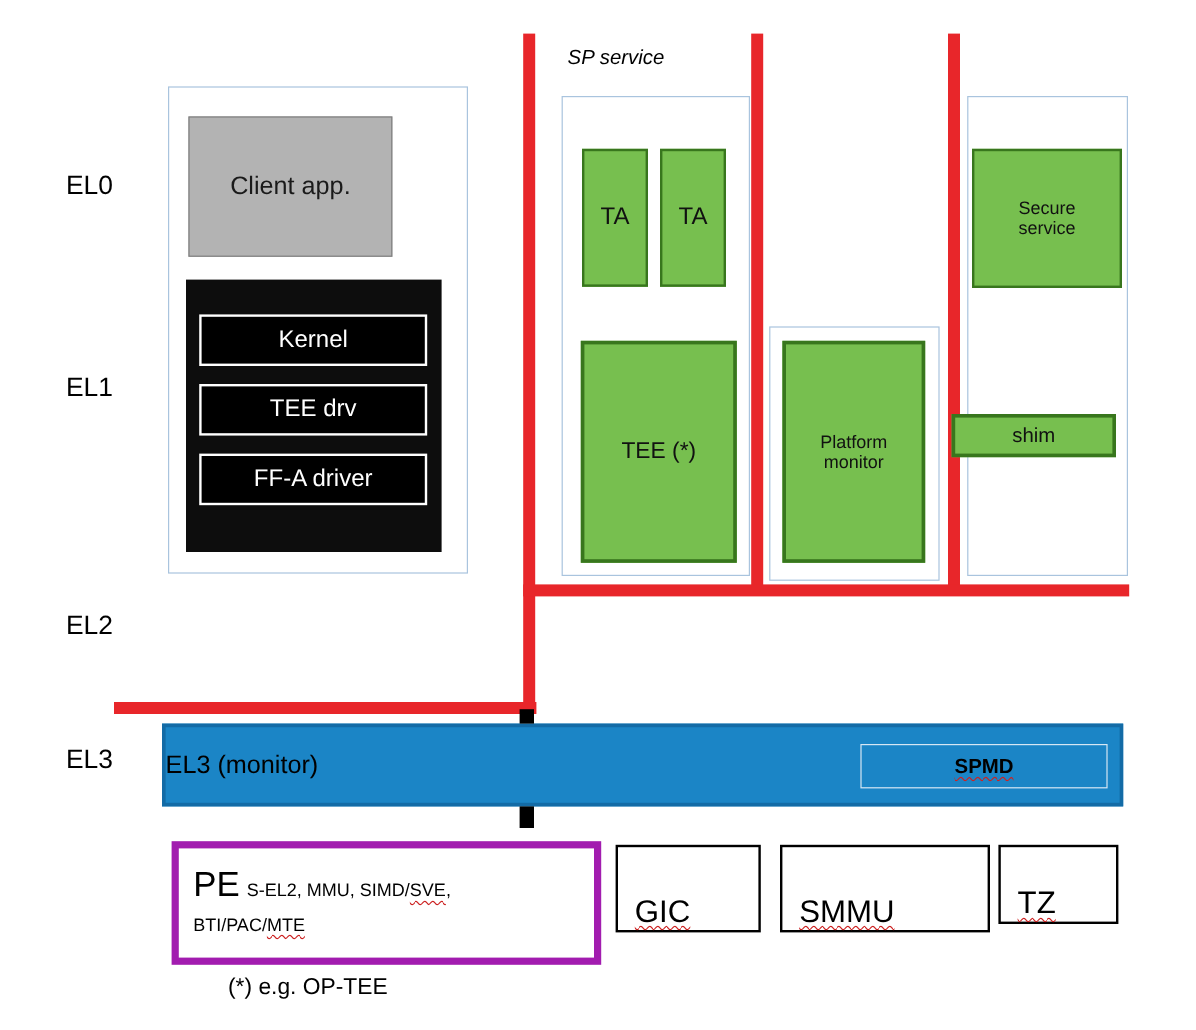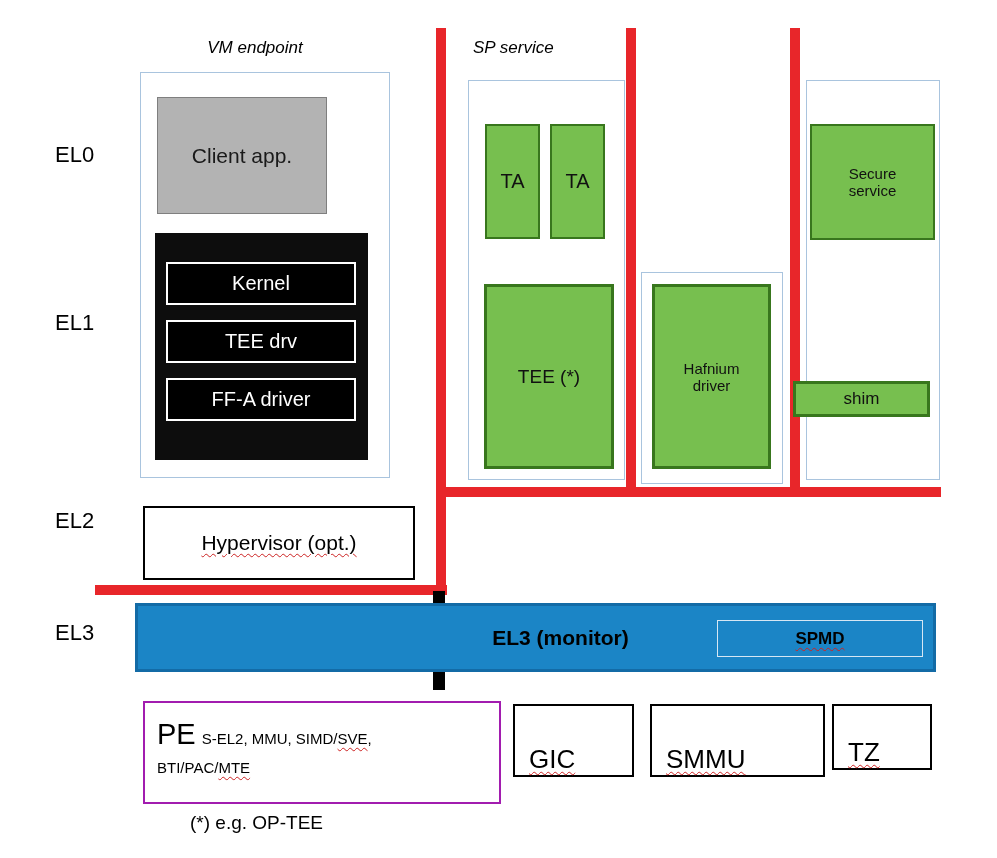--- a/index.html
+++ b/index.html
@@ -41,64 +41,63 @@
   }
 
   .spmc-box {
     background:#21402e; border:2px solid #355243; color:#ffffff;
     display:flex; align-items:center; justify-content:center;
     font-size:21px; font-weight:bold; z-index:2;
   }
 
   .el3-bar {
     background:#1b85c6; border:3px solid #136ba6; color:#000;
-    display:flex; align-items:center; justify-content:center;
-    font-size:21px; padding-left:50px; z-index:3;font-weight:bold;
+    display:flex; align-items:center; justify-content:flex-start;
+    font-size:21px; z-index:3;
   }
   .spmd-box {
     border:1.5px solid #d6e7f4; color:#000; font-size:17px; font-weight:bold;
     display:flex; align-items:center; justify-content:center; z-index:4;
   }
 
   .connector { background:#000; z-index:6; }
 
   .hw-box {
     background:#ffffff; border:2px solid #000; color:#000;
     display:flex; align-items:flex-end; font-size:26px; padding-left:14px; z-index:2;
   }
 
   .pe-box {
-    background:#ffffff; border:2px solid #a21caf; color:#000;
+    background:#ffffff; border:6px solid #a21caf; color:#000;
     padding:10px 12px; font-size:15px; line-height:1.5; z-index:2;
   }
   .pe-big { font-size:29px; margin-right:6px; }
   .pe-small { font-size:15px; }
 
   .squig {
     text-decoration-line:underline;
     text-decoration-style:wavy;
     text-decoration-color:#cc2222;
     text-decoration-thickness:1px;
     text-underline-offset:3px;
   }
 
   .footnote { font-size:19px; color:#000; }
-  .shim-box { font-size:17px; z-index:7;margin-top:36px; }
+  .shim-box { font-size:17px; z-index:7; }
 </style>
 </head>
 <body>
 
 <div class="canvas">
 
   <div class="abs el-label" style="left:55px; top:142px;">EL0</div>
   <div class="abs el-label" style="left:55px; top:310px;">EL1</div>
   <div class="abs el-label" style="left:55px; top:508px;">EL2</div>
   <div class="abs el-label" style="left:55px; top:620px;">EL3</div>
 
-  <div class="abs endpoint-title" style="left:155px; top:38px; width:200px; text-align:center;">VM endpoint</div>
   <div class="abs endpoint-title" style="left:473px; top:38px;">SP service</div>
 
   <div class="abs container-box" style="left:140px; top:72px; width:250px; height:406px;"></div>
   <div class="abs container-box" style="left:468px; top:80px; width:157px; height:400px;"></div>
   <div class="abs container-box" style="left:641px; top:272px; width:142px; height:212px;"></div>
   <div class="abs container-box" style="left:806px; top:80px; width:134px; height:400px;"></div>
 
   <div class="abs red-line" style="left:436px; top:28px; width:10px; height:566px;"></div>
   <div class="abs red-line" style="left:626px; top:28px; width:10px; height:464px;"></div>
   <div class="abs red-line" style="left:790px; top:28px; width:10px; height:464px;"></div>
@@ -124,32 +123,29 @@
   <div class="abs green-box" style="left:485px; top:124px; width:55px; height:115px; font-size:20px;">
     <span>TA</span>
   </div>
   <div class="abs green-box" style="left:550px; top:124px; width:55px; height:115px; font-size:20px;">
     <span>TA</span>
   </div>
   <div class="abs green-box green-thick" style="left:484px; top:284px; width:130px; height:185px; font-size:19px;">
     <span>TEE (*)</span>
   </div>
   <div class="abs green-box green-thick" style="left:652px; top:284px; width:119px; height:185px; font-size:15px;">
-    <span style="max-width:80px;">Hafnium driver</span>
+    <span style="max-width:80px;">Platform monitor</span>
   </div>
   <div class="abs green-box" style="left:810px; top:124px; width:125px; height:116px; font-size:15px;">
     <span style="max-width:70px;">Secure service</span>
   </div>
   <div class="abs green-box green-thick shim-box" style="left:793px; top:345px; width:137px; height:36px;">
     <span>shim</span>
   </div>
 
-  <div class="abs white-box" style="left:143px; top:506px; width:272px; height:74px; font-size:21px;">
-    <span class="squig">Hypervisor (opt.)</span>
-  </div>
 
   <div class="abs connector" style="left:433px; top:591px; width:12px; height:12px;"></div>
   <div class="abs el3-bar" style="left:135px; top:603px; width:801px; height:69px;">
     <span>EL3 (monitor)</span>
   </div>
   <div class="abs spmd-box" style="left:717px; top:620px; width:206px; height:37px;">
     <span class="squig">SPMD</span>
   </div>
   <div class="abs connector" style="left:433px; top:672px; width:12px; height:18px;"></div>
 

